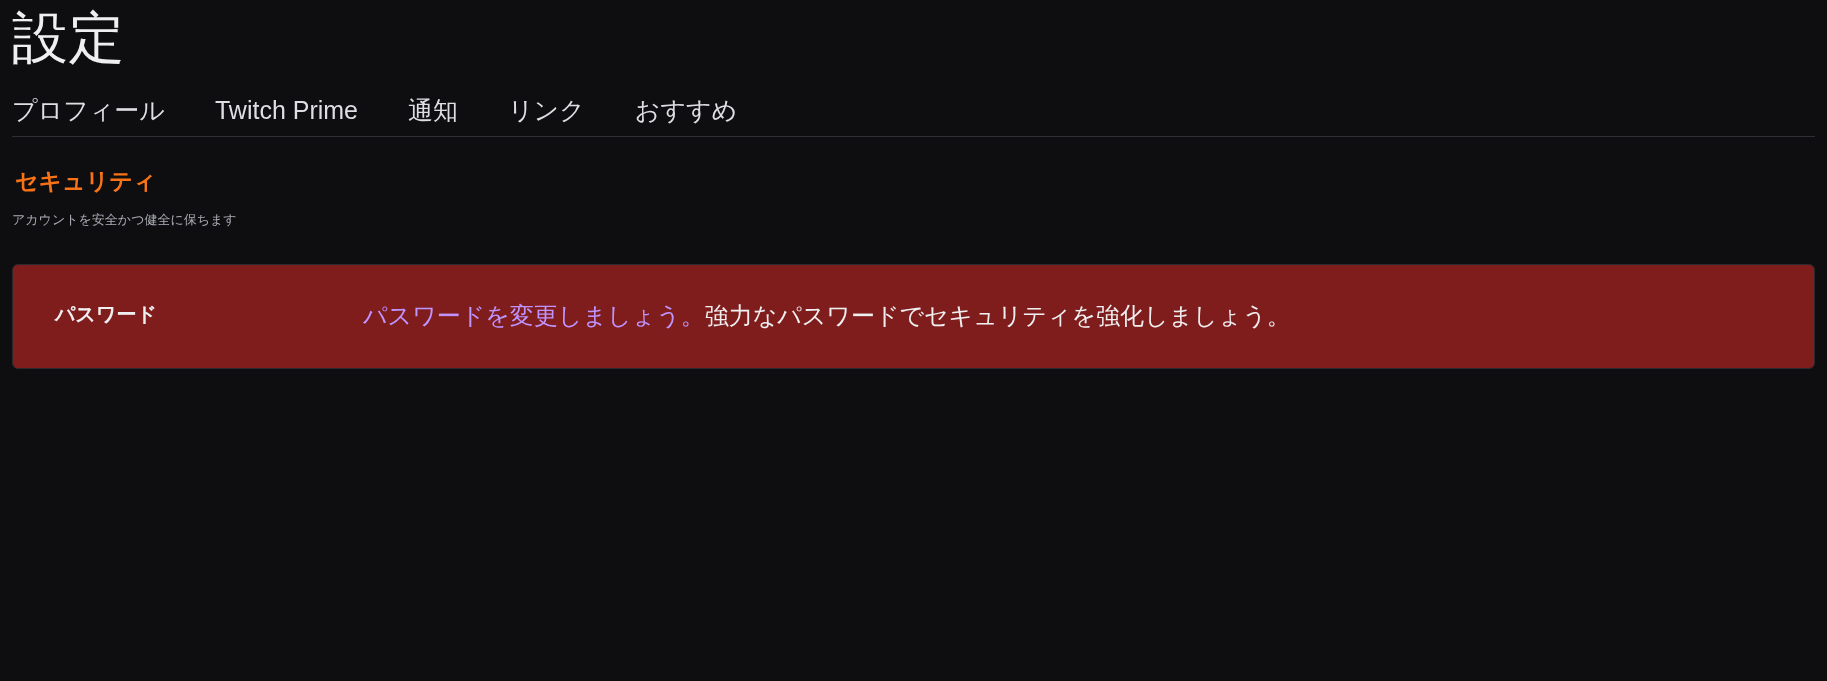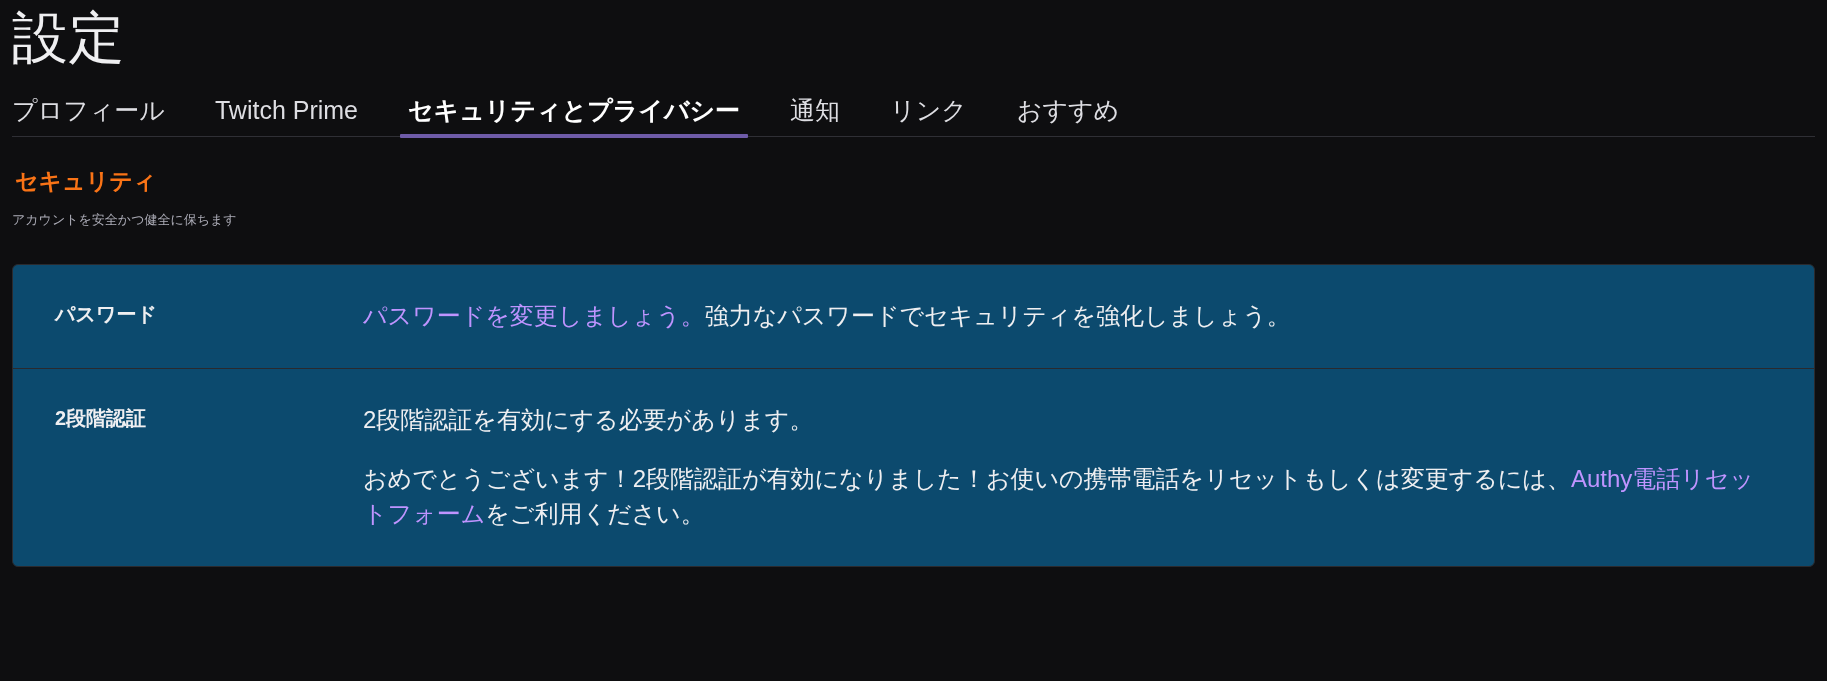--- a/index.html
+++ b/index.html
@@ -88,21 +88,21 @@
     font-size: 13px;
     font-weight: 400;
     color: #adadb8;
     margin: 16px 0 0 0;
     line-height: 1.3;
   }
 
   
   .card {
     margin-top: 36px;
-    background: #0c4a6e;
+    background: #7f1d1d;
     border: 1px solid #2a2a2e;
     border-radius: 6px;
     overflow: hidden;
   }
   .card-row {
     display: flex;
     align-items: flex-start;
     padding: 34px 36px 34px 42px;
   }
   .card-row + .card-row {
@@ -139,43 +139,35 @@
 </head>
 <body>
 
 <div class="page">
 
   <h1 class="page-title">設定</h1>
 
   <nav class="tabbar">
     <button class="tab">プロフィール</button>
     <button class="tab">Twitch Prime</button>
-    <button class="tab active">セキュリティとプライバシー</button>
     <button class="tab">通知</button>
     <button class="tab">リンク</button>
     <button class="tab">おすすめ</button>
   </nav>
 
   <div class="section-head">
     <h2 class="section-title">セキュリティ</h2>
     <p class="section-sub">アカウントを安全かつ健全に保ちます</p>
   </div>
 
   <div class="card">
 
     <div class="card-row">
       <div class="row-label">パスワード</div>
       <div class="row-body">
         <p class="row-text"><span class="link">パスワードを変更しましょう。</span><span>強力なパスワードでセキュリティを強化しましょう。</span></p>
       </div>
     </div>
 
-    <div class="card-row">
-      <div class="row-label">2段階認証</div>
-      <div class="row-body">
-        <p class="row-text">2段階認証を有効にする必要があります。</p>
-        <p class="row-text"><span>おめでとうございます！2段階認証が有効になりました！お使いの携帯電話をリセットもしくは変更するには、</span><span class="link">Authy電話リセットフォーム</span><span>をご利用ください。</span></p>
-      </div>
-    </div>
 
   </div>
 
 </div>
 
 </body></html>

